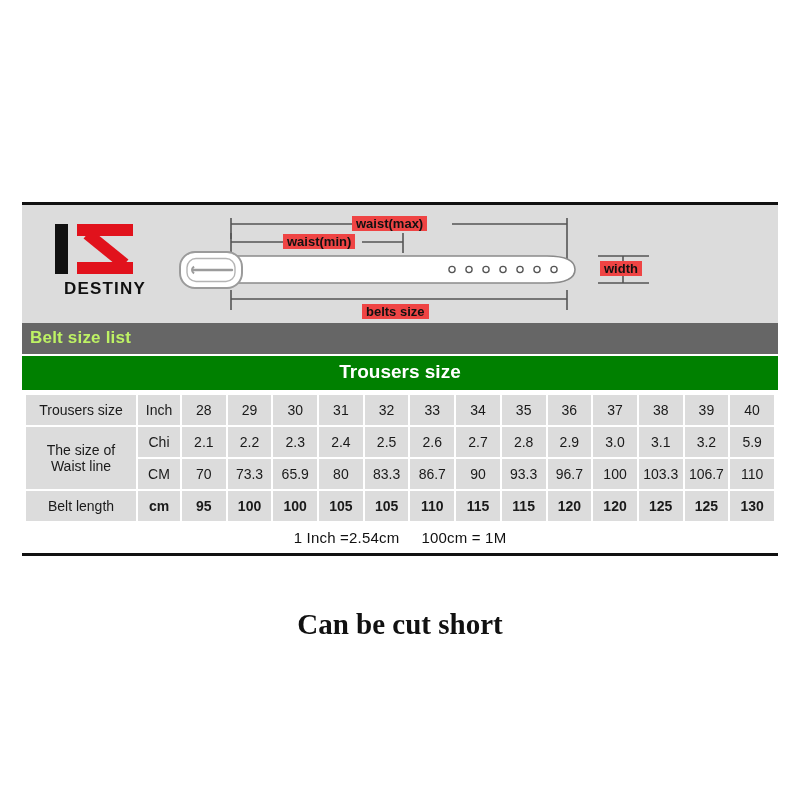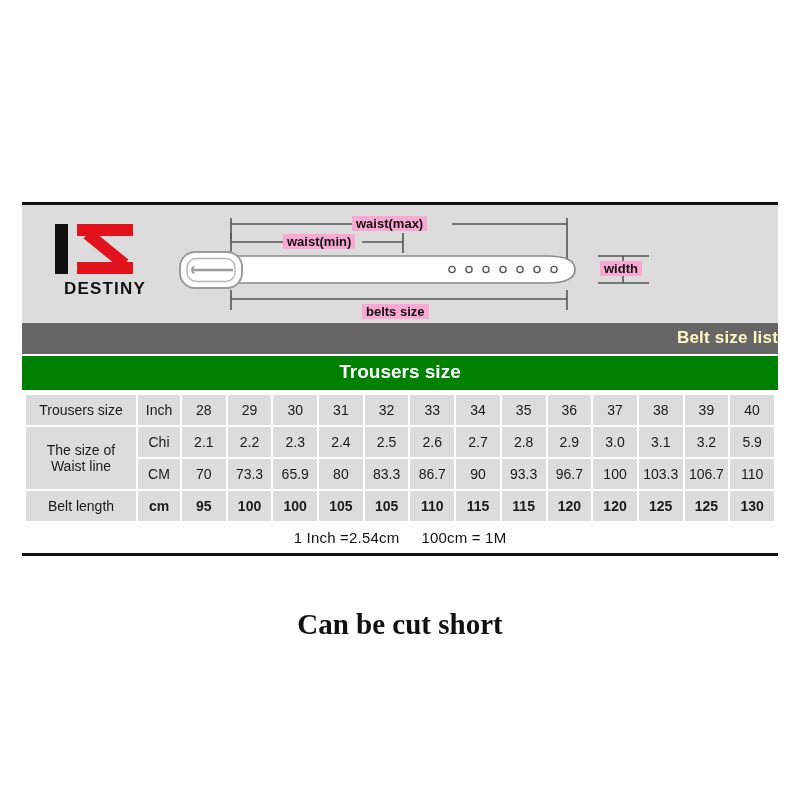--- a/index.html
+++ b/index.html
@@ -105,35 +105,34 @@
     left: 0;
     top: 0;
     width: 756px;
     height: 118px;
   }
   .dim-label {
     position: absolute;
     font-size: 13px;
     font-weight: bold;
     color: #111;
-    background: #f9a8d4;
+    background: #ef4444;
     padding: 0 4px;
     white-space: nowrap;
     font-family: "Liberation Sans", sans-serif;
   }
 
   
   .bar-grey {
     background: #666666;
-    color: #fef9c3;
+    color: #bef264;
     font-size: 17px;
     font-weight: bold;
     padding: 5px 0 6px 8px;
     letter-spacing: .2px;
-    text-align: right;
   }
 
   
   .bar-green {
     background: #008000;
     color: #ffffff;
     font-size: 19px;
     font-weight: bold;
     text-align: center;
     padding: 5px 0 7px 0;

